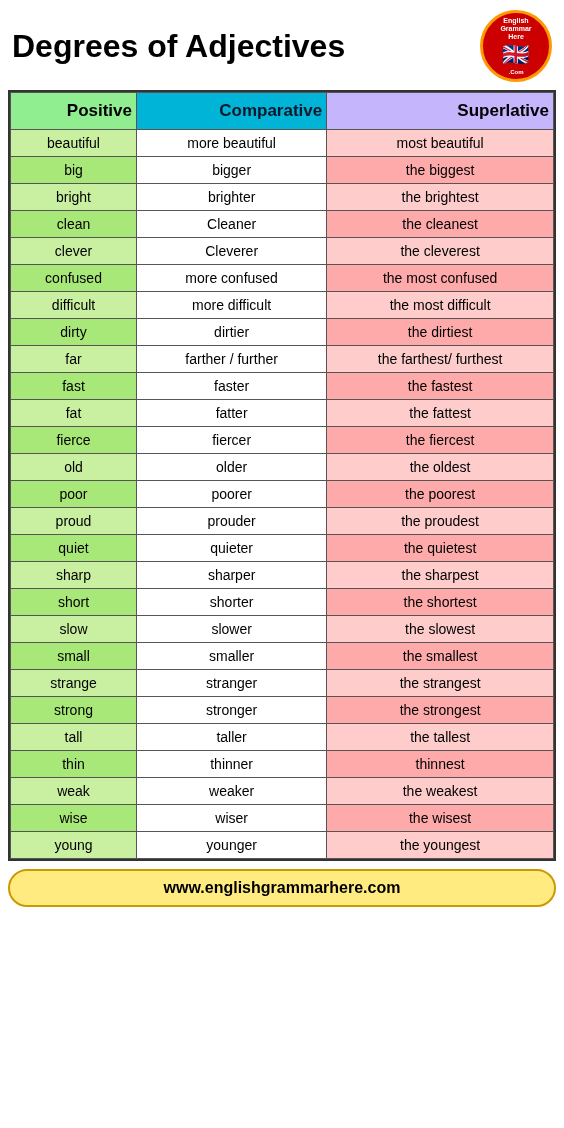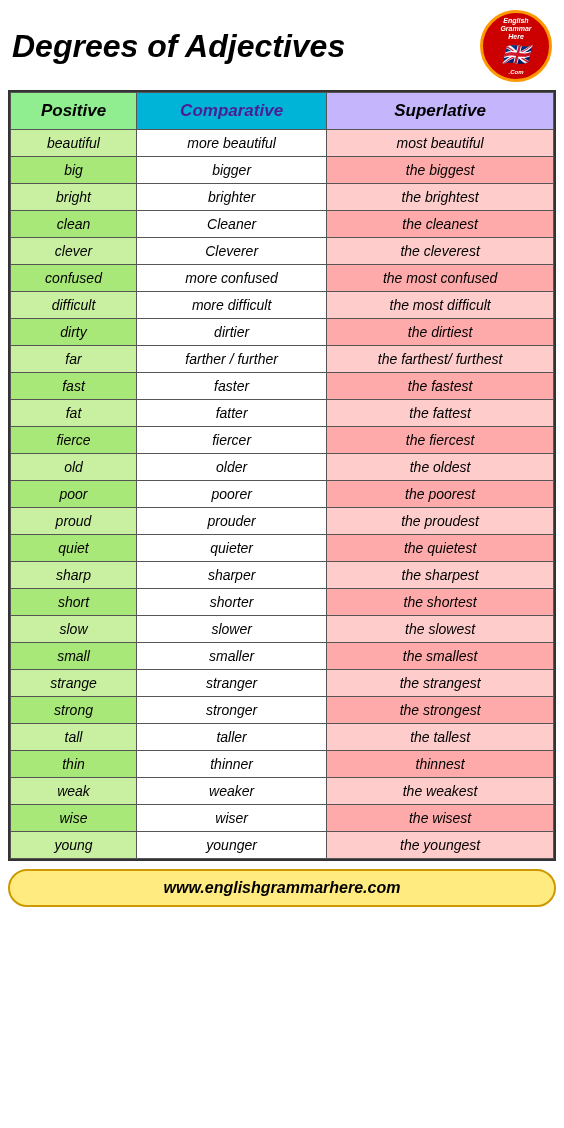--- a/index.html
+++ b/index.html
@@ -6,21 +6,20 @@
     body {
       font-family: Arial, sans-serif;
       background: #fff;
       width: 564px;
       min-height: 1128px;
     }
     .page {
       width: 564px;
       background: #fff;
       padding: 10px 8px 10px 8px;
-      font-style: italic;
     }
     .title-area {
       display: flex;
       align-items: center;
       justify-content: space-between;
       margin-bottom: 8px;
       padding: 0 4px;
     }
     .main-title {
       font-size: 32px;
@@ -70,29 +69,29 @@
     table {
       width: 100%;
       border-collapse: collapse;
     }
     thead tr th {
       background: #90ee90;
       border: 1px solid #555;
       padding: 8px 4px;
       font-size: 17px;
       font-weight: bold;
-      text-align: center;
+      text-align: right;
       color: #000;
     }
     thead tr th:first-child {
       background: #90ee90;
     }
     thead tr th:nth-child(2) {
       background: #00b4d8;
-      color: #4c1d95;
+      color: #0f172a;
     }
     thead tr th:nth-child(3) {
       background: #c4b5fd;
       color: #000;
     }
     tbody tr td {
       border: 1px solid #555;
       padding: 5px 4px;
       font-size: 14px;
       text-align: center;

